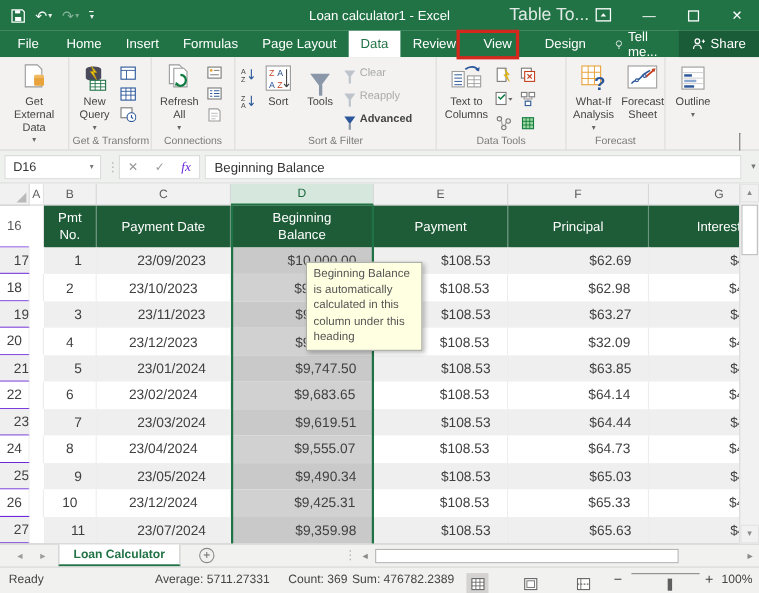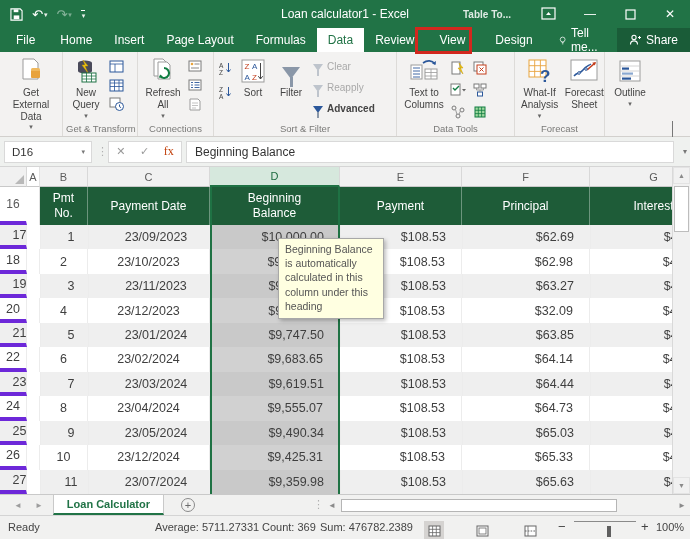--- a/index.html
+++ b/index.html
@@ -7,21 +7,21 @@
   .window { position:relative; width:690px; height:539px; background:#fff; overflow:hidden;
             font-family:"Liberation Sans","DejaVu Sans",sans-serif; }
 
   
   .titlebar { height:28px; background:#217346; color:#fff; display:flex; align-items:center; position:relative; }
   .qat { display:flex; align-items:center; gap:9px; padding-left:10px; }
   .qat .qbtn { display:flex; align-items:center; color:#fff; font-size:13px; line-height:1; cursor:default; }
   .qat .mini-arrow { font-size:7px; margin-left:1px; opacity:.9; }
   .qbtn.dim { opacity:.45; }
   .win-title { position:absolute; left:0; right:0; text-align:center; font-size:12px; pointer-events:none; }
-  .context-title { position:absolute; left:463px; font-size:10px; opacity:.85;font-weight:bold; }
+  .context-title { position:absolute; left:463px; font-size:16px; opacity:.85; }
   .ribbon-display { position:absolute; left:541px; top:6px; }
   .win-controls { position:absolute; right:0; top:0; height:28px; display:flex; }
   .win-controls .wbtn { width:40px; height:28px; display:flex; align-items:center; justify-content:center;
                         font-size:12px; color:#fff; }
 
   
   .ribbon-tabs { height:24px; background:#217346; display:flex; align-items:stretch; color:#fff;
                  font-size:12px; position:relative; }
   .rtab { display:flex; align-items:center; padding:0 11px; cursor:default; white-space:nowrap; }
   .rtab.file { padding:0 14px; margin-left:2px; }
@@ -56,21 +56,21 @@
   
   .formula-row { height:30px; background:#eff1ef; border-bottom:1px solid #d5d5d5; display:flex;
                  align-items:center; position:relative; }
   .name-box { position:absolute; left:4px; width:88px; height:22px; background:#fff; border:1px solid #d9d9d9;
               display:flex; align-items:center; font-size:11.5px; color:#333; padding-left:7px; }
   .name-box .nb-arrow { margin-left:auto; padding-right:6px; font-size:7px; color:#777; }
   .fdots { position:absolute; left:97px; color:#b0b0b0; font-size:11px; }
   .fbtns { position:absolute; left:108px; width:74px; height:22px; background:#fff; border:1px solid #d9d9d9;
            display:flex; align-items:center; justify-content:space-around; }
   .fbtns span { font-size:11px; color:#9a9a9a; }
-  .fbtns .fx { font-family:"Liberation Serif","DejaVu Serif",serif; color:#c2410c; font-size:12px; }
+  .fbtns .fx { font-style:italic; font-family:"Liberation Serif","DejaVu Serif",serif; color:#6d28d9; font-size:12px; }
   .ffield { position:absolute; left:186px; right:16px; height:22px; background:#fff; border:1px solid #d9d9d9;
             display:flex; align-items:center; font-size:12px; color:#333; padding-left:8px; }
   .fexpand { position:absolute; right:3px; font-size:8px; color:#777; }
 
   
   .sheet-area { position:relative; width:690px; height:327px; background:#fff; }
   .grid-clip { position:absolute; left:0; top:0; width:672px; height:327px; overflow:hidden; }
   .gridrow-w { width:718px; display:flex; }
   .cell { flex:none; display:flex; align-items:center; justify-content:center; overflow:hidden; }
   .w-rowhdr{width:27px}.w-a{width:13px}.w-b{width:48px}.w-c{width:122px}.w-d{width:130px}
@@ -83,21 +83,21 @@
                 border-left:9px solid transparent; border-bottom:9px solid #b9b9b9; }
   .colhdr-row .sel-col { background:#d6e8dd; color:#1c6a3f; border-bottom:2px solid #1f7244; }
 
   .hdr-row { height:38px; }
   .hdr-row .cell { height:38px; background:#1e5c38; color:#fff; font-size:12px; line-height:1.22; text-align:center;
                    border-right:1px solid rgba(255,255,255,.35); padding:0 4px; }
   .hdr-row .rowhdr-cell, .hdr-row .cell.w-a { background:#fff; color:#595959; }
   .hdr-row .wrap2 { display:flex; align-items:center; justify-content:center; }
 
   .rowhdr-cell { background:#f1f1f1; color:#595959; font-size:11.5px;
-                 border-right:2px solid #1f7244; border-bottom:4px solid #6d28d9; }
+                 border-right:2px solid #1f7244; border-bottom:1px solid #6d28d9; }
   .cell.w-a { background:#fff; border-right:1px solid #e2e2e2; }
 
   .table-body { display:flex; flex-direction:column; height:269px; }
   .grid-row { flex:1 0 auto; }
   .grid-row .cell { height:100%; font-size:12.5px; color:#3f3f3f; background:#fff; border-right:1px solid #ececec; }
   .grid-row.banded .cell { background:#efefef;padding-left:13px; }
   .grid-row .cell.w-a, .grid-row.banded .cell.w-a { background:#fff; }
   .grid-row .cell.w-d { background:#d1d1d1; }
   .grid-row.banded .cell.w-d { background:#c9c9c9; }
   .c-right { justify-content:flex-end !important; padding-right:16px; }
@@ -130,21 +130,21 @@
   .h-scroll .sarrow { width:14px; text-align:center; font-size:8px; color:#8a8a8a; }
   .h-track { flex:1; height:13px; position:relative; }
   .h-thumb { position:absolute; left:2px; top:0; width:276px; height:13px; background:#fff; border:1px solid #b5b5b5; }
   .h-scroll .sarrow.right { margin-left:auto; }
 
   
   .statusbar { height:24px; background:#f1f1f0; border-top:1px solid #d4d4d4; position:relative;
                font-size:11px; color:#444; }
   .statusbar span { position:absolute; top:5px; }
   .st-ready { left:8px; }
-  .st-avg { left:155px; }
+  .st-avg { left:141px; }
   .st-count { left:262px; }
   .st-sum { left:320px; }
   .viewbtn { position:absolute; top:2px; width:20px; height:20px; display:flex; align-items:center; justify-content:center; }
   .viewbtn.active { background:#d5d3d1; }
   .vb-normal { left:424px; } .vb-layout { left:472px; } .vb-break { left:520px; }
   .zoom-minus { left:558px !important; font-size:13px; top:3px !important; }
   .zoom-track { position:absolute; left:574px; top:11px; width:62px; height:1px; background:#8a8a8a; }
   .zoom-thumb { position:absolute; left:33px; top:-5px; width:4px; height:11px; background:#5f5f5f; }
   .zoom-plus { left:641px !important; font-size:13px; top:3px !important; }
   .zoom-pct { left:656px !important; }
@@ -193,22 +193,22 @@
           </svg>
       </span>
       <span class="wbtn">✕</span>
     </div>
   </div>
 
   <div class="ribbon-tabs">
     <span class="rtab file">File</span>
     <span class="rtab">Home</span>
     <span class="rtab">Insert</span>
+    <span class="rtab">Formulas</span>
     <span class="rtab">Page Layout</span>
-    <span class="rtab">Formulas</span>
     <span class="rtab active">Data</span>
     <span class="rtab">Review</span>
     <span class="rtab" style="padding:0 14px;">View</span>
     <span class="rtab" style="padding:0 16px;">Design</span>
     <span class="tellme">
       <svg width="11" height="13" viewBox="0 0 11 13">
           <circle cx="5.5" cy="5" r="3.6" fill="none" stroke="#fff" stroke-width="1.1"></circle>
           <path d="M4 9.5h3M4.4 11.5h2.2" stroke="#fff" stroke-width="1.1"></path>
         </svg>
       <span>Tell me...</span>
@@ -351,21 +351,21 @@
                 <text x="12" y="22" font-size="8" fill="#c43e1c">Z</text>
                 <path d="M20.5 5v16M20.5 21l-2.2-2.8M20.5 21l2.2-2.8" stroke="#444" fill="none"></path>
               </svg>
           </span>
           <span class="blabel">Sort</span>
         </div>
         <div class="bigbtn" style="width:36px">
           <span class="icon26" style="padding-top:3px">
             <span class="funnel big"></span>
           </span>
-          <span class="blabel">Filter</span>
+          <span class="blabel">Tools</span>
         </div>
         <div class="smallcol" style="padding-top:5px; gap:5px;">
           <span class="smallbtn disabled">
             <span class="icon16" style="width:13px">
                 <span class="funnel" style="opacity:.5"></span>
               </span>
             <span>Clear</span>
           </span>
           <span class="smallbtn disabled">
             <span class="icon16" style="width:13px">

